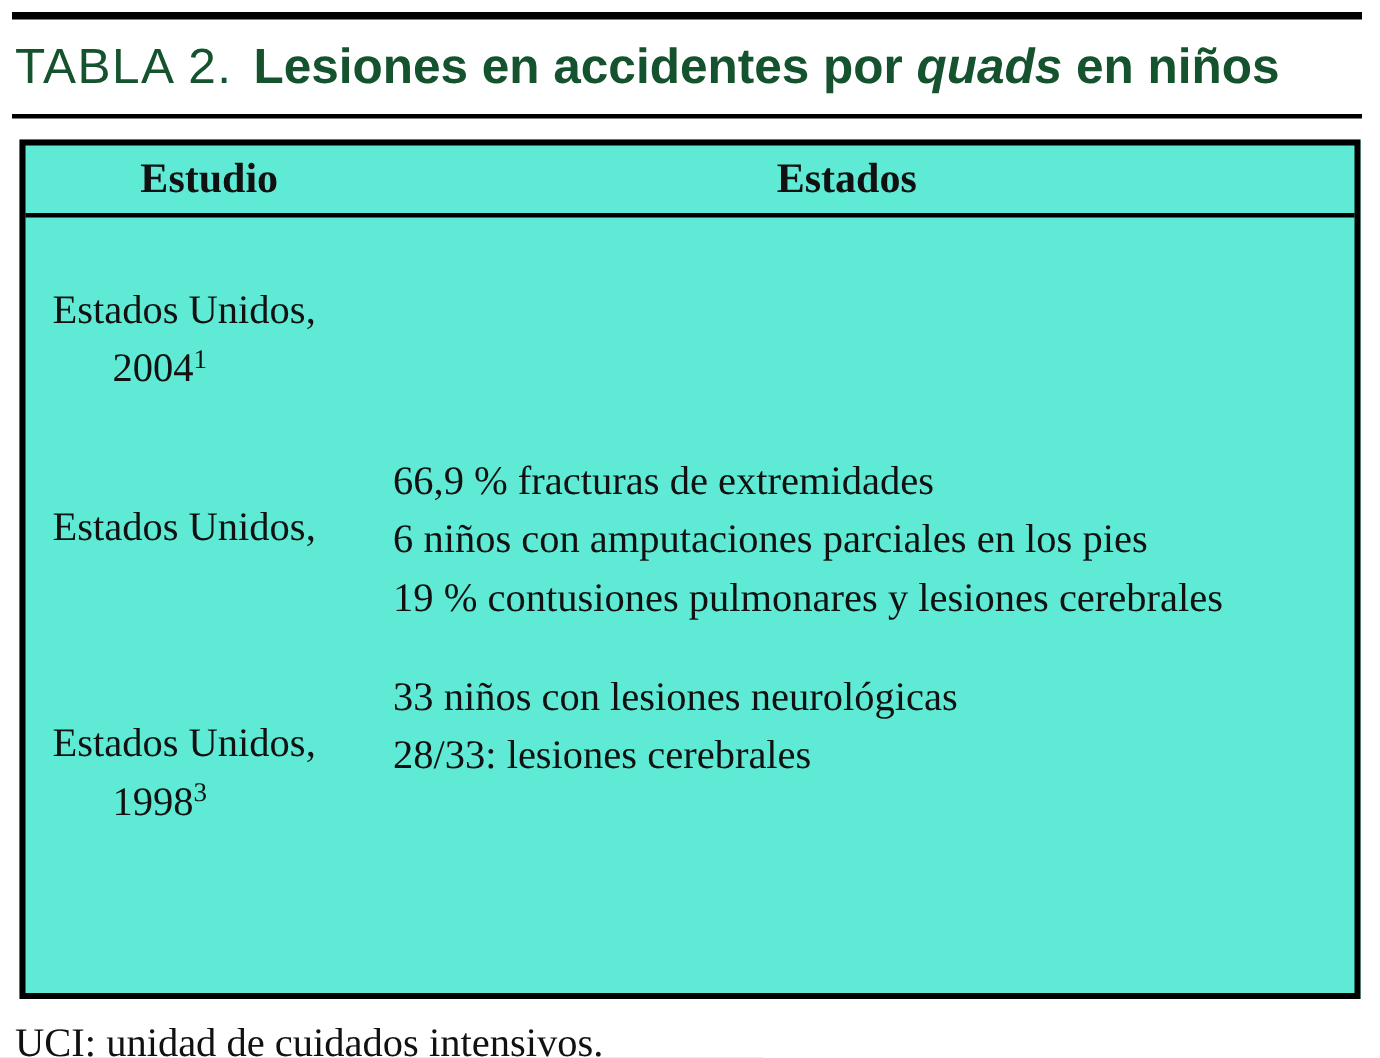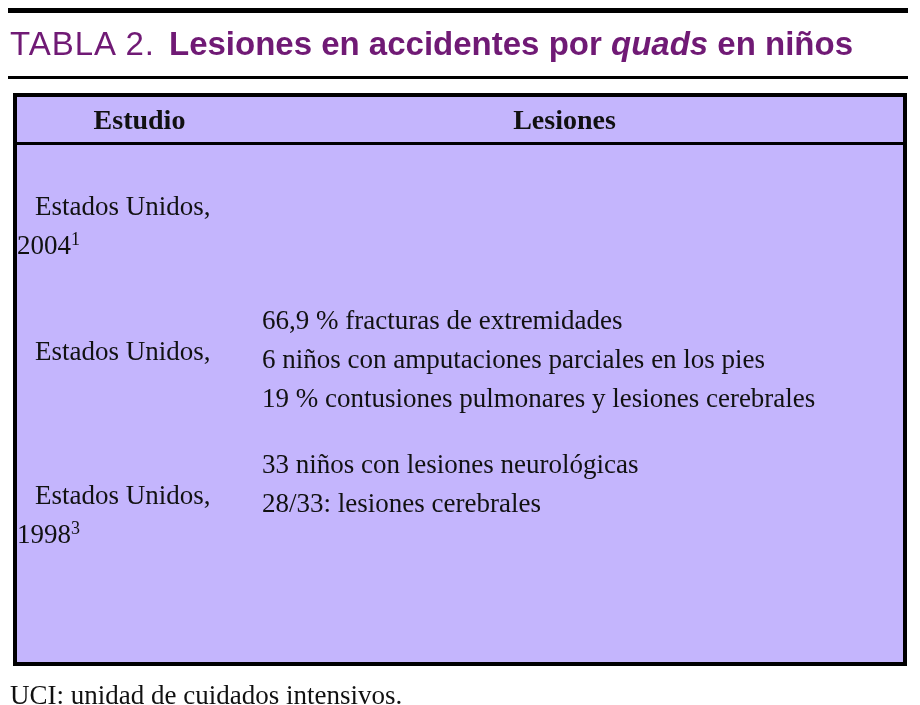--- a/index.html
+++ b/index.html
@@ -24,36 +24,36 @@
   }
   .rule-thin {
     height: 3px;
     background: #000000;
   }
   .title-line {
     font-family: "Liberation Sans", sans-serif;
     font-size: 33px;
     padding: 12px 0 13px 2px;
     white-space: nowrap;
-    color: #701a75;
+    color: #14532d;
   }
   .title-label {
     font-weight: 400;
     letter-spacing: 1px;
     margin-right: 14px;
   }
   .title-main { font-weight: 700; }
   .title-italic { font-weight: 700; font-style: italic; }
   .table-box {
     box-sizing: border-box;
     margin: 14px 0 0 5px;
     width: 894px;
     height: 573px;
     border: 4px solid #000000;
-    background: #c4b5fd;
+    background: #5eead4;
   }
   .thead {
     display: grid;
     grid-template-columns: 245px 1fr;
     align-items: center;
     height: 45px;
     border-bottom: 3px solid #000000;
   }
   .th {
     text-align: center;
@@ -67,21 +67,21 @@
     line-height: 39px;
   }
   .trow {
     display: grid;
     grid-template-columns: 245px 1fr;
     align-items: start;
   }
   .trow + .trow-gap1 { margin-top: 36px; }
   .trow + .trow-gap2 { margin-top: 27px; }
   .study-line1 { padding-left: 18px; white-space: nowrap; margin-top: 31px; }
-  .study-line2 { white-space: nowrap; }
+  .study-line2 { padding-left: 58px; white-space: nowrap; }
   .study-line2 sup {
     font-size: 18px;
     line-height: 0;
     vertical-align: 9px;
   }
   .lesion-line { white-space: nowrap; }
   .footnote {
     font-size: 27px;
     padding: 14px 0 0 2px;
     color: #111111;
@@ -97,21 +97,21 @@
   <div class="title-line">
     <span class="title-label">TABLA 2.</span><span class="title-main">Lesiones en accidentes por </span><span class="title-italic">quads</span><span class="title-main"> en niños</span>
   </div>
 
   <div class="rule-thin"></div>
 
   <div class="table-box">
 
     <div class="thead">
       <div class="th">Estudio</div>
-      <div class="th th-lesiones">Lesiones</div>
+      <div class="th th-lesiones">Estados</div>
     </div>
 
     <div class="tbody">
 
       <div class="trow">
         <div class="study-cell">
           <div class="study-line1">Estados Unidos,</div>
           <div class="study-line2"><span>2004</span><sup>1</sup></div>
         </div>
       </div>

